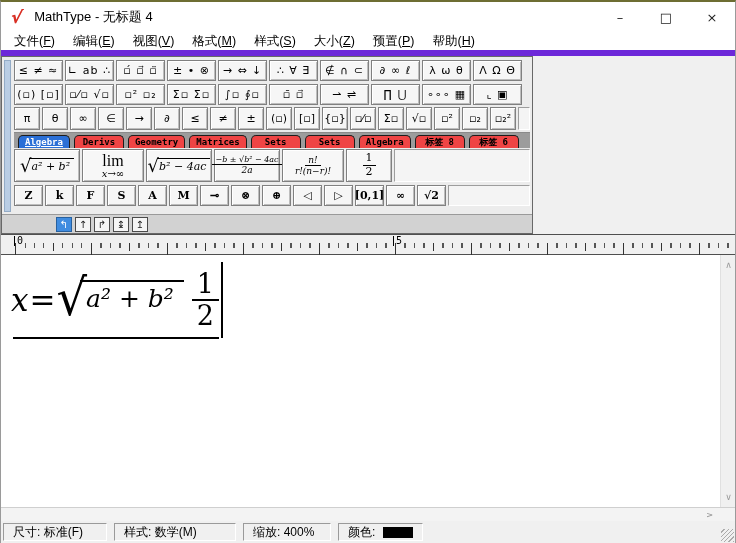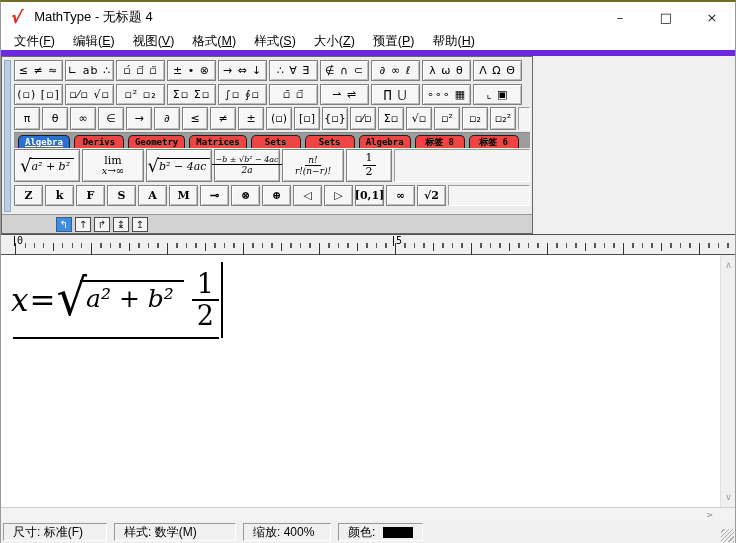--- a/index.html
+++ b/index.html
@@ -59,21 +59,21 @@
   .row-tpl { height:35px; align-items:center; }
   .tpl { height:33px; margin-right:2px; background:#f7f7f7; border:1px solid #808080;
          box-shadow:inset 1px 1px 0 #fff, inset -1px -1px 0 #bdbdbd;
          display:flex; align-items:center; justify-content:center;
          font-family:"DejaVu Serif", serif; color:#000; }
   .tpl1{width:66px} .tpl2{width:62px} .tpl3{width:66px} .tpl4{width:66px} .tpl5{width:62px} .tpl6{width:46px}
   .row-tpl .filler{height:33px;}
   .rad { font-size:18px; margin-right:-2px; }
   .vinc { font-size:11px; font-style:italic; border-top:1.5px solid #000; padding:1px 4px 0 2px; white-space:nowrap; }
   .lim-stack { display:flex; flex-direction:column; align-items:center; line-height:1; }
-  .lim-top { font-size:11px; }
+  .lim-top { font-size:16px;font-family:Liberation Serif, serif; }
   .lim-bot { font-size:10px; font-style:italic; }
   .fr { display:flex; flex-direction:column; align-items:center; line-height:1.15; }
   .fr .num { border-bottom:1px solid #000; padding:0 3px; font-size:9px; font-style:italic; white-space:nowrap; }
   .fr .den { font-size:9px; font-style:italic; white-space:nowrap; }
   .tpl4 .num { font-size:8px; }
   .tpl6 .num, .tpl6 .den { font-size:11px; font-style:normal; }
 
   
   .row-sym { height:24px; align-items:center; }
   .sym-btn { width:29px; height:21px; margin-right:2px; background:#f6f6f6;

